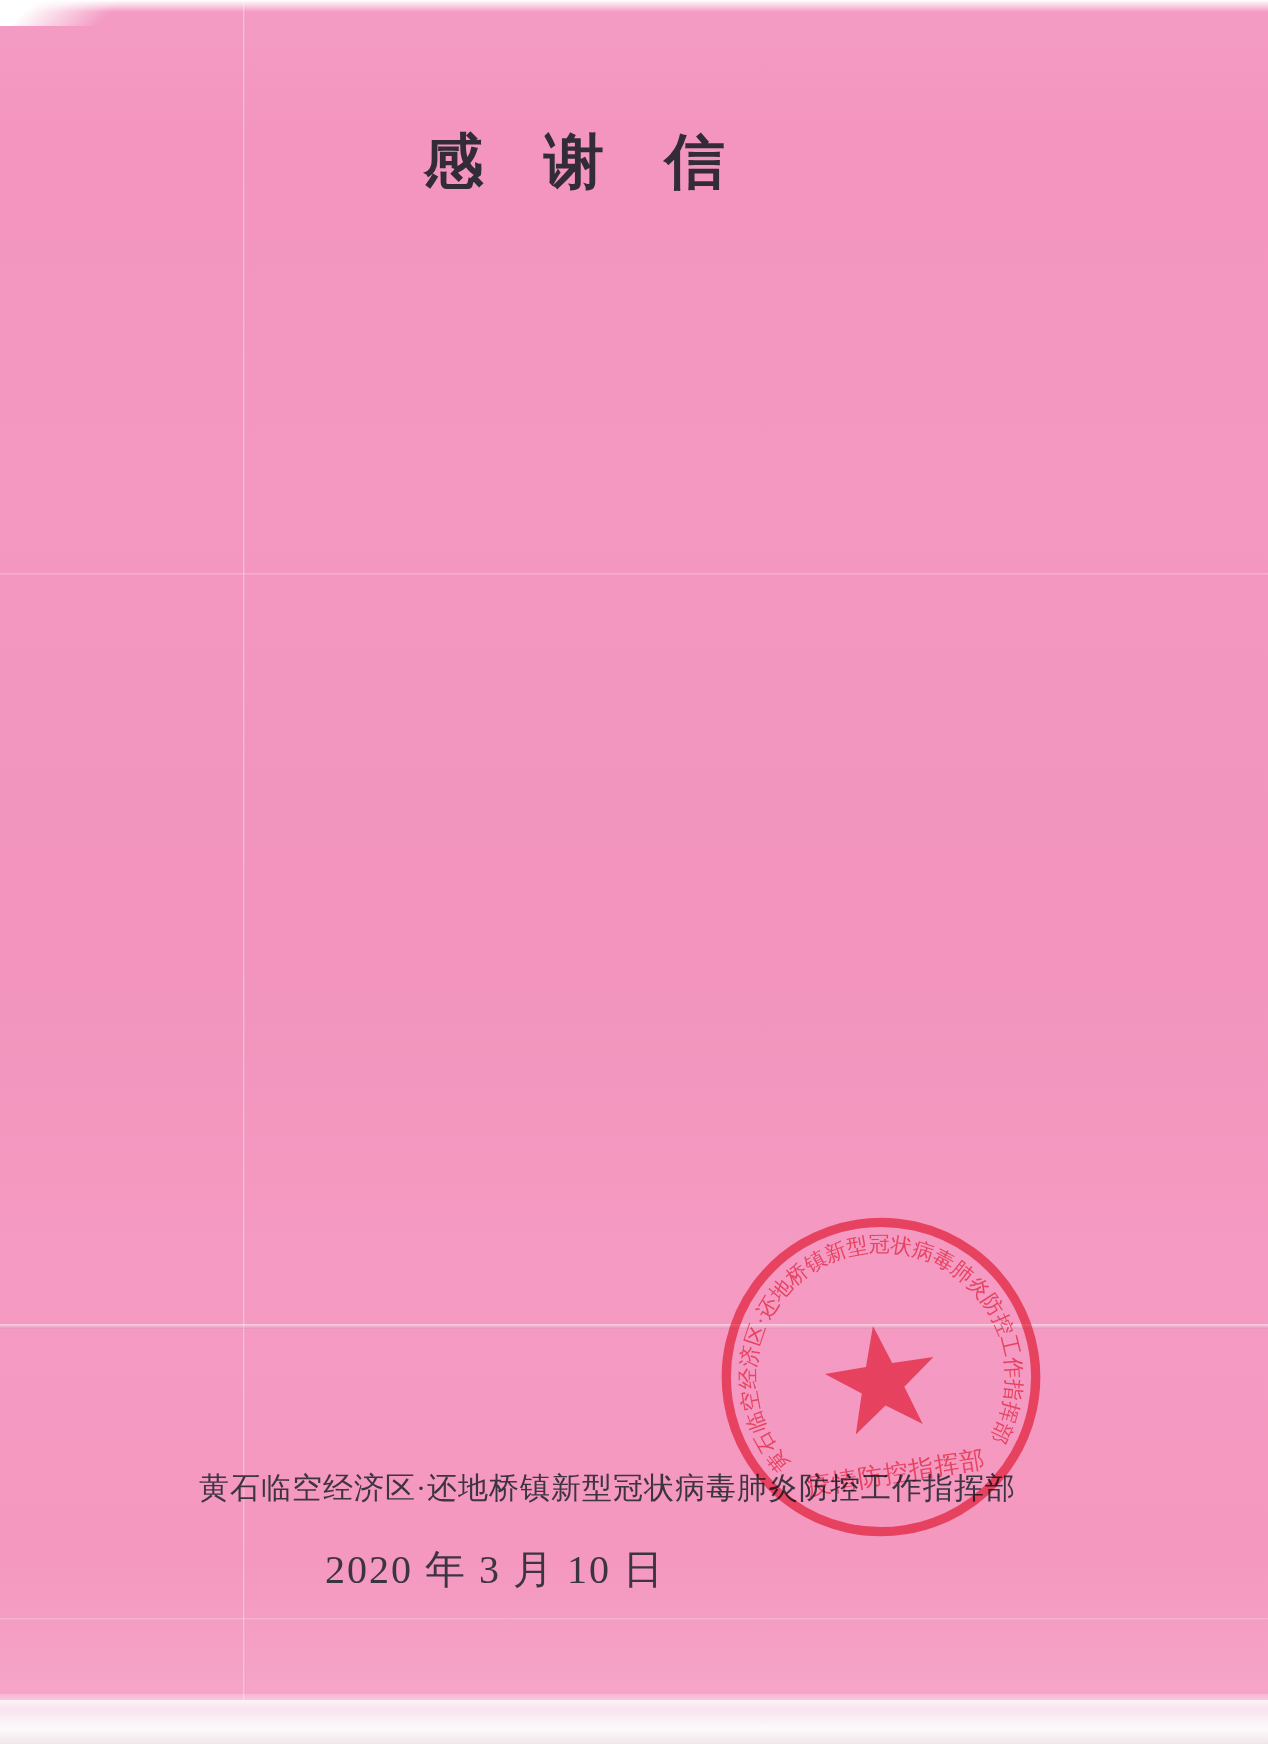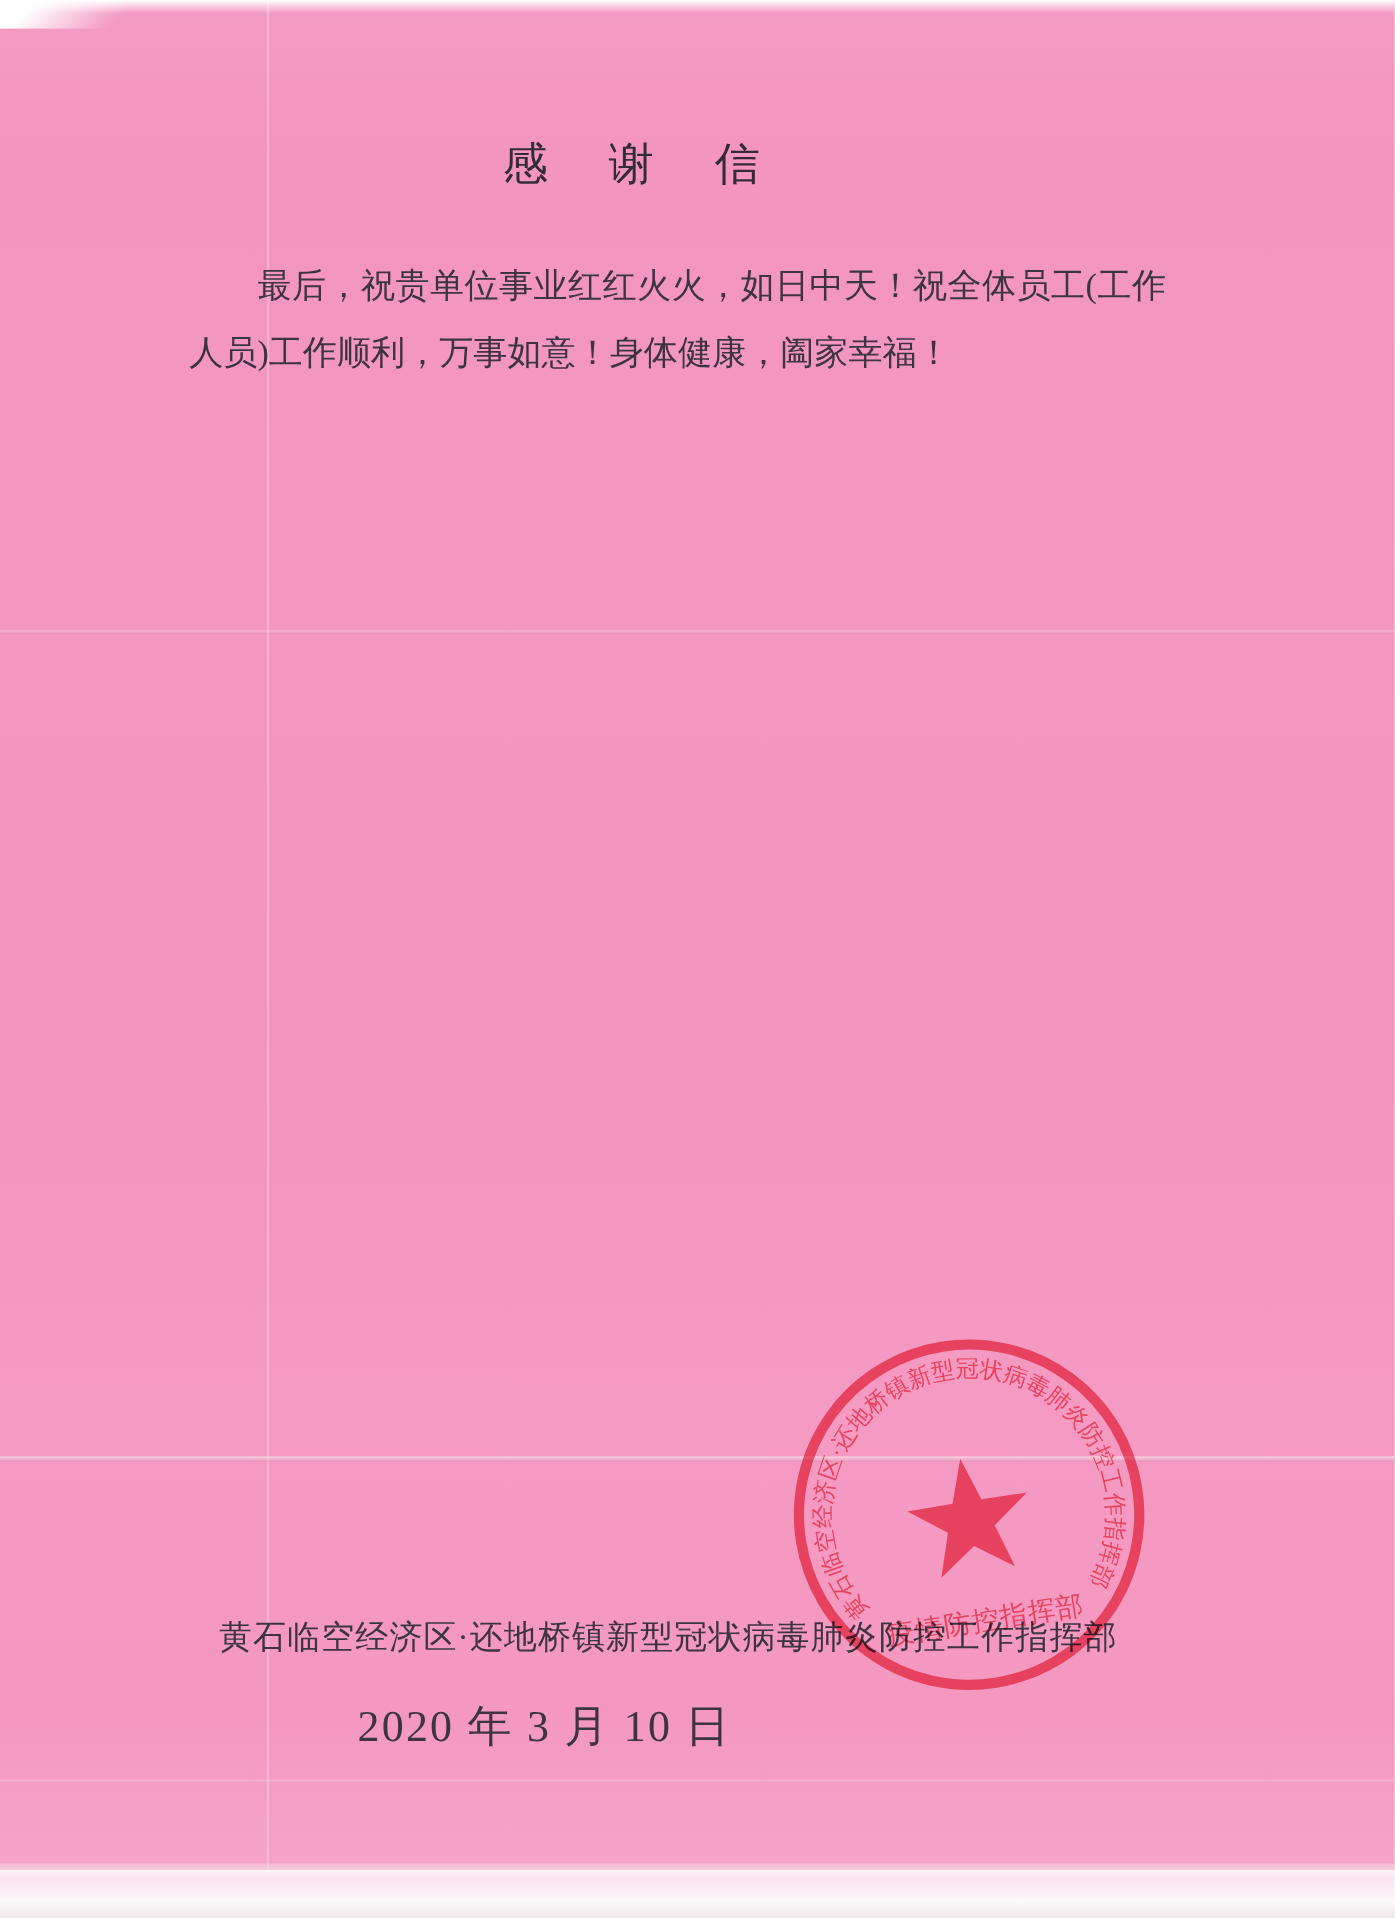--- a/index.html
+++ b/index.html
@@ -28,21 +28,21 @@
     background:linear-gradient(180deg,rgba(255,255,255,.30),rgba(190,120,155,.14));}
   .crease-h2{position:absolute;left:0;top:1324px;width:1268px;height:5px;
     background:linear-gradient(180deg,rgba(255,255,255,.55),rgba(185,110,150,.22));}
   .crease-h3{position:absolute;left:0;top:1618px;width:1268px;height:3px;
     background:linear-gradient(180deg,rgba(255,255,255,.28),rgba(190,120,155,.12));}
 
   .title{
     position:absolute;left:0;top:122px;width:1170px;
     text-align:center;
     font-family:"Liberation Sans","DejaVu Sans",sans-serif;
-    font-weight:400;font-size:41px;letter-spacing:22px;
+    font-weight:700;font-size:60px;letter-spacing:22px;
     color:#332c38;
   }
   .body-text{
     position:absolute;left:172px;top:230px;width:888px;
     font-size:31px;line-height:60.5px;color:#3d3442;
     text-align:justify;
   }
   .body-text p{margin:0;text-indent:2em;}
   .recipient{margin:0;text-indent:0;}
   .signature{
@@ -71,21 +71,20 @@
 <div class="crease-h1"></div>
 <div class="crease-h2"></div>
 <div class="crease-h3"></div>
 <div class="edge-top"></div>
 <div class="edge-corner-tl"></div>
 <div class="edge-bottom"></div>
 
 <div class="title">感 谢 信</div>
 
 <div class="body-text">
-  <p>最后，祝贵单位事业红红火火，如日中天！祝全体员工(工作人员)工作顺利，万事如意！身体健康，阖家幸福！</p>
 </div>
 
 <div class="signature">黄石临空经济区·还地桥镇新型冠状病毒肺炎防控工作指挥部</div>
 <div class="date">2020 年 3 月 10 日</div>
 
 <div class="seal">
   <svg viewBox="0 0 320 320" xmlns="http://www.w3.org/2000/svg">
     <defs>
       <path id="sealArc" d="M 60 230 A 122 122 0 1 1 260 230" fill="none"></path>
     </defs>

